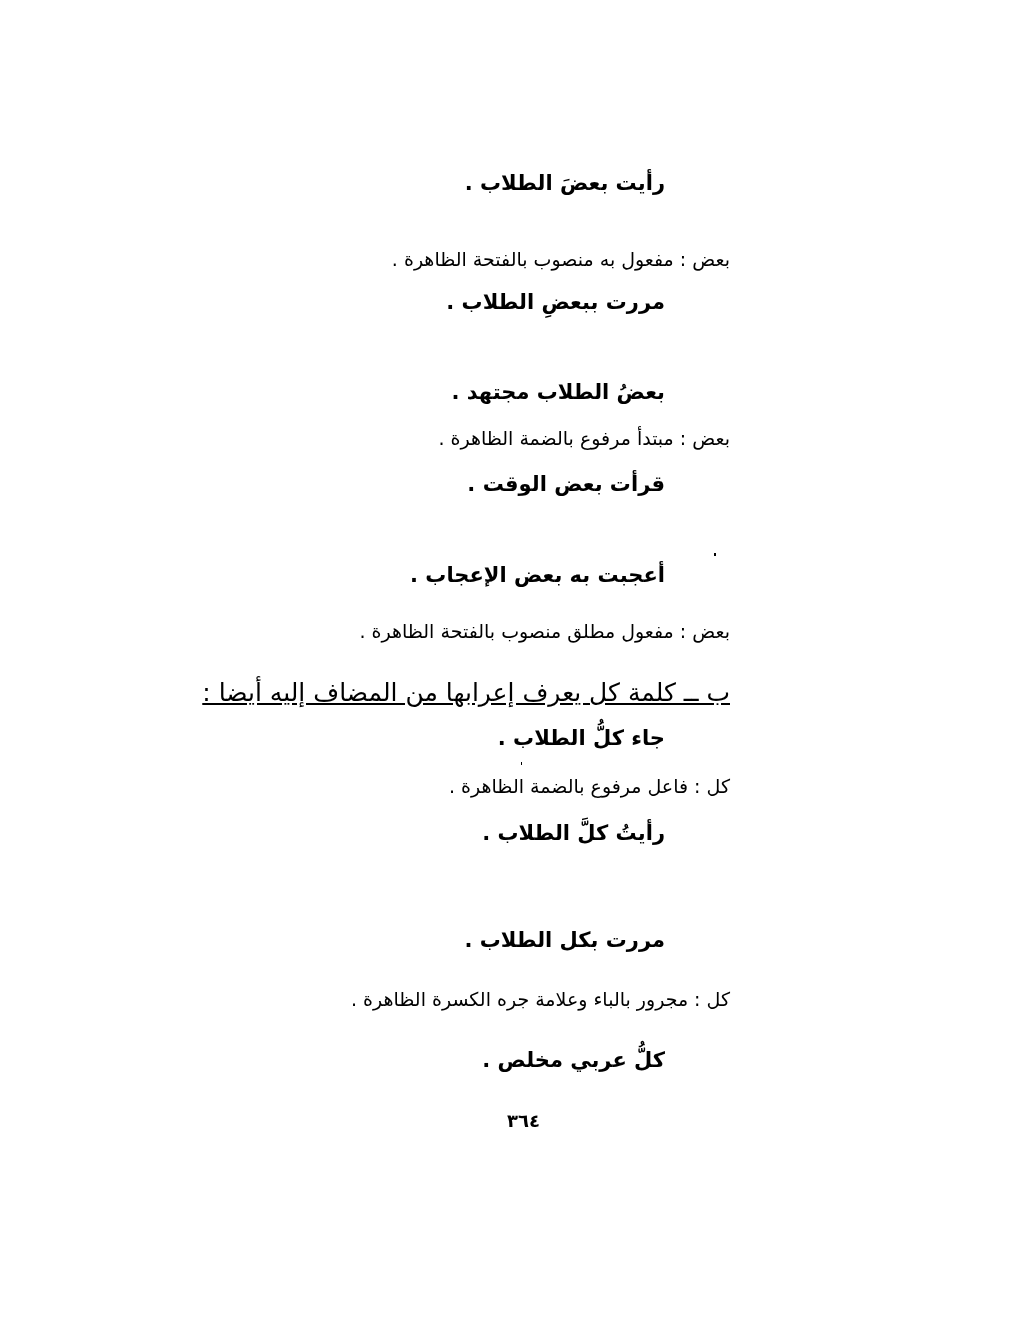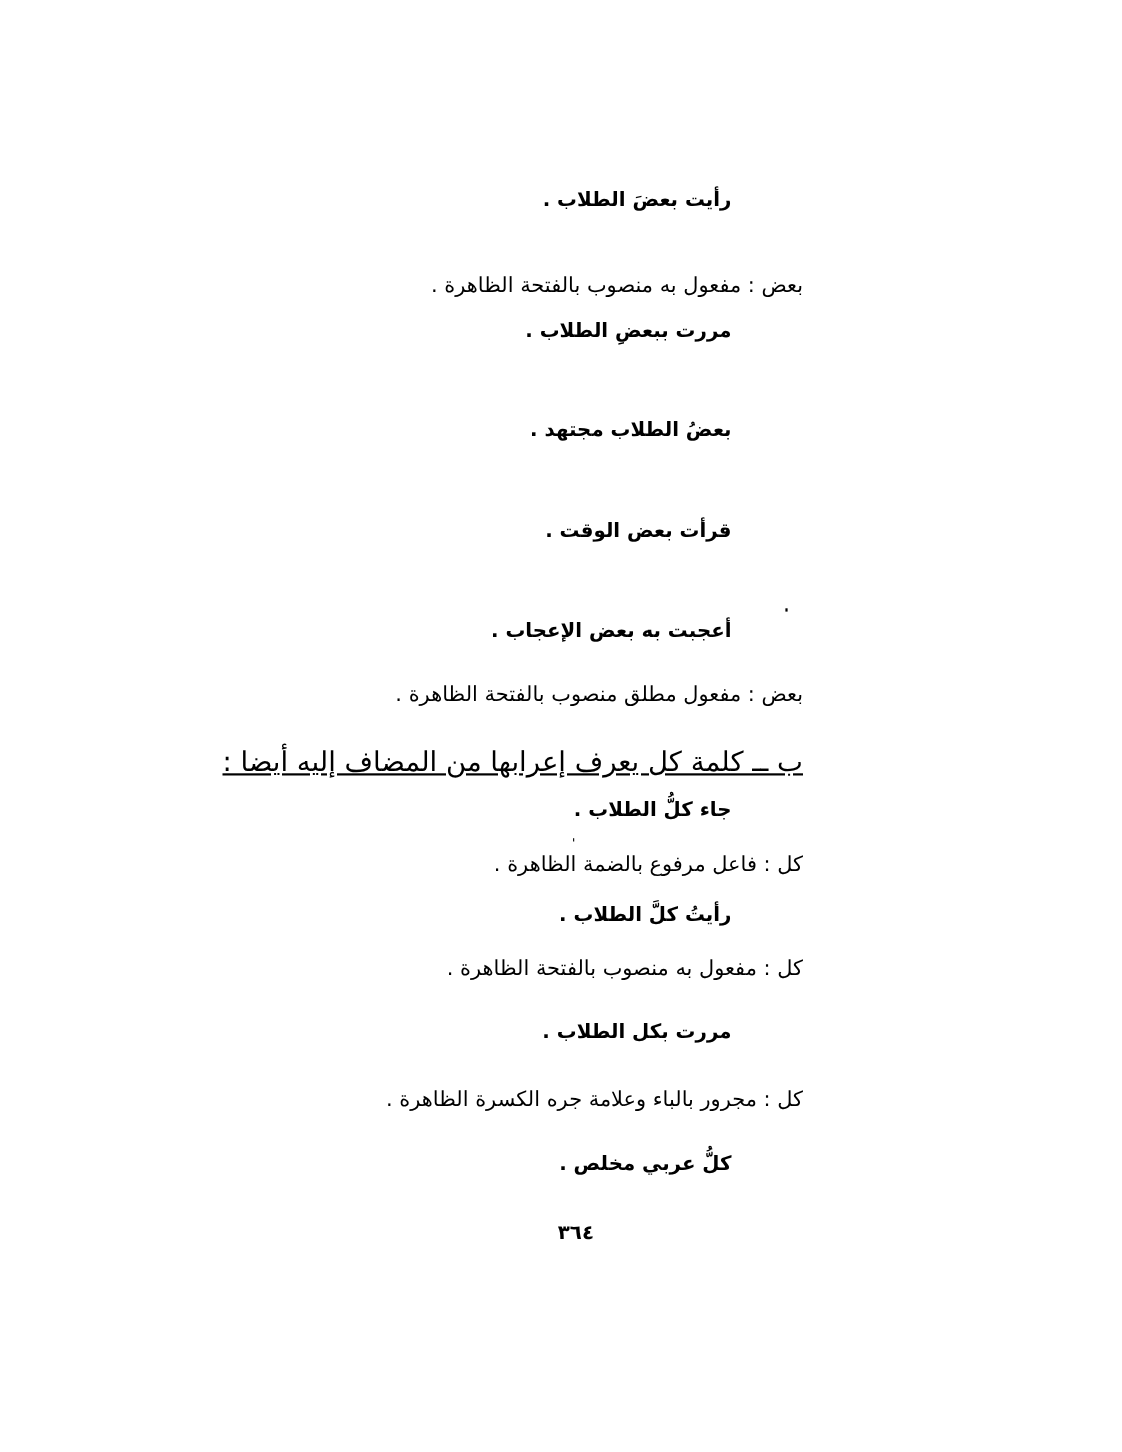--- a/index.html
+++ b/index.html
@@ -23,21 +23,21 @@
     }
     .line {
       position: absolute;
       direction: rtl;
       text-align: right;
       white-space: nowrap;
       line-height: 1;
     }
     .example {
       font-weight: bold;
-      font-size: 18px;
+      font-size: 21px;
       right: 355px; 
     }
     .explain {
       font-size: 19px;
       right: 290px; 
     }
     .page-number {
       position: absolute;
       left: 480px;
       width: 60px;
@@ -57,35 +57,35 @@
 <body>
 
 <div class="page">
 
   <div class="line example" style="top:173px">رأيت بعضَ الطلاب .</div>
   <div class="line explain" style="top:250px">بعض : مفعول به منصوب بالفتحة الظاهرة .</div>
 
   <div class="line example" style="top:292px">مررت ببعضِ الطلاب .</div>
 
   <div class="line example" style="top:382px">بعضُ الطلاب مجتهد .</div>
+  <div class="line explain" style="top:429px">بعض : مبتدأ مرفوع بالضمة الظاهرة .</div>
 
   <div class="line example" style="top:474px">قرأت بعض الوقت .</div>
   <div class="speck" style="left:714px; top:553px"></div>
 
   <div class="line example" style="top:565px">أعجبت به بعض الإعجاب .</div>
   <div class="line explain" style="top:622px">بعض : مفعول مطلق منصوب بالفتحة الظاهرة .</div>
 
   <div class="line explain" style="top:680px; font-size:25px;text-decoration:underline;">ب ــ كلمة كل يعرف إعرابها من المضاف إليه أيضا :</div>
 
   <div class="line example" style="top:728px">جاء كلُّ الطلاب .</div>
   <div class="speck" style="left:521px; top:762px; width:1px; height:3px;"></div>
   <div class="line explain" style="top:777px">كل : فاعل مرفوع بالضمة الظاهرة .</div>
 
   <div class="line example" style="top:823px">رأيتُ كلَّ الطلاب .</div>
-  <div class="line explain" style="top:871px">كل : مفعول به منصوب بالفتحة الظاهرة .</div>
 
   <div class="line example" style="top:930px">مررت بكل الطلاب .</div>
   <div class="line explain" style="top:990px">كل : مجرور بالباء وعلامة جره الكسرة الظاهرة .</div>
 
   <div class="line example" style="top:1050px">كلُّ عربي مخلص .</div>
 
   <div class="page-number">٣٦٤</div>
 
 </div>
 

